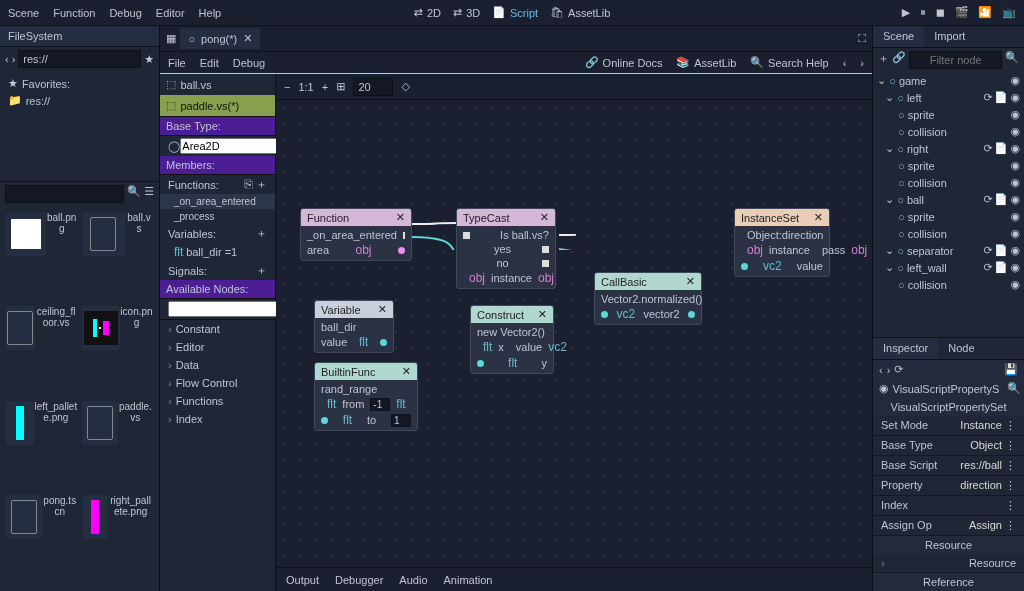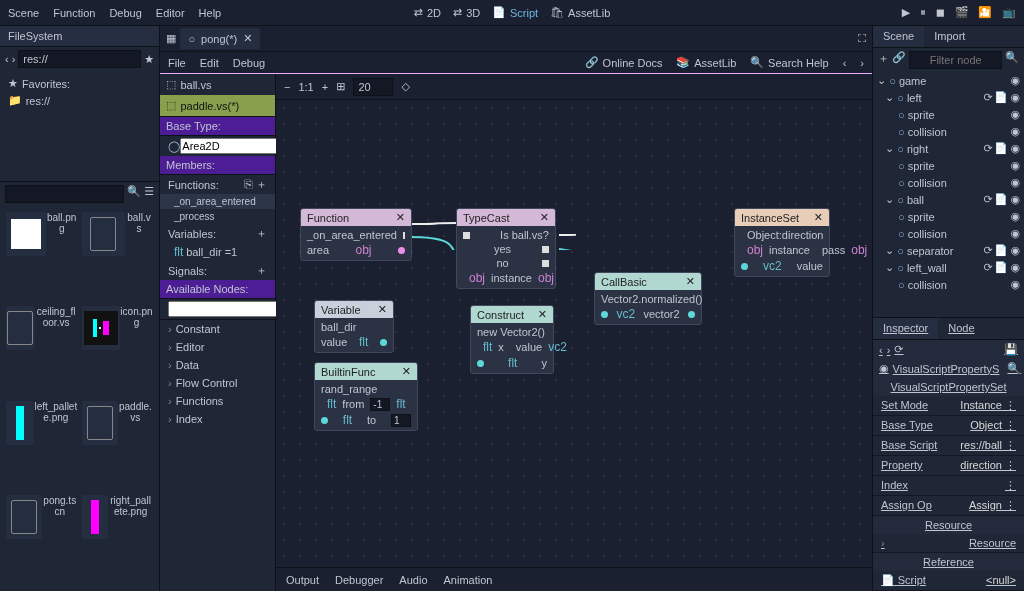--- a/index.html
+++ b/index.html
@@ -68,21 +68,21 @@
 .right-tabs { height: 22px; display: flex; border-bottom: 1px solid #0d1118; }
 .right-tabs .tab2 { padding: 4px 10px; cursor: pointer; }
 .right-tabs .tab2.active { background: #252d40; }
 .scene-filter { display: flex; padding: 3px 5px; gap: 3px; }
 .scene-filter input { background: #141824; border: 1px solid #0d1118; color: #c0c5d0; padding: 2px 20px; flex: 1; min-width: 0; }
 .scene-tree { flex: 1; overflow-y: auto; }
 .scene-tree .row { display: flex; align-items: center; padding: 2px 4px; gap: 3px; cursor: pointer; }
 .scene-tree .row .icons { margin-left: auto; display: flex; gap: 2px; }
 .scene-tree .ind1 { padding-left: 12px; }
 .scene-tree .ind2 { padding-left: 22px; }
-.inspector { border-top: 1px solid #0d1118; display: flex; flex-direction: column; text-decoration: underline; }
+.inspector { border-top: 1px solid #0d1118; display: flex; flex-direction: column; }
 .insp-header { padding: 3px 6px; background: #232a3c; display: flex; align-items: center; gap: 4px; }
 .insp-header .spacer { flex: 1; }
 .prop-row { display: flex; justify-content: space-between; padding: 3px 8px; border-bottom: 1px solid #141824; }
 .prop-row .val { color: #d8d8d8; }
 .prop-group { padding: 3px 8px; background: #232a3c; text-align: center; }
 svg { display: block; }
 .caret::before { content: '›'; margin-right: 4px; color: #888; }
 </style>
 </head>
 <body>
@@ -660,19 +660,15 @@
           <div class="prop-row">
             <span>Assign Op</span>
             <span class="val">Assign ⋮</span>
           </div>
         </div>
       <div class="prop-group">Resource</div>
       <div class="prop-row caret">
           <span>Resource</span>
         </div>
       <div class="prop-group">Reference</div>
-      <div class="prop-row">
-          <span><span>📄</span> <span>Script</span></span>
-          <span class="val">&lt;null&gt;</span>
-        </div>
     </div>
   </div>
 </div>
 
 </body></html>

